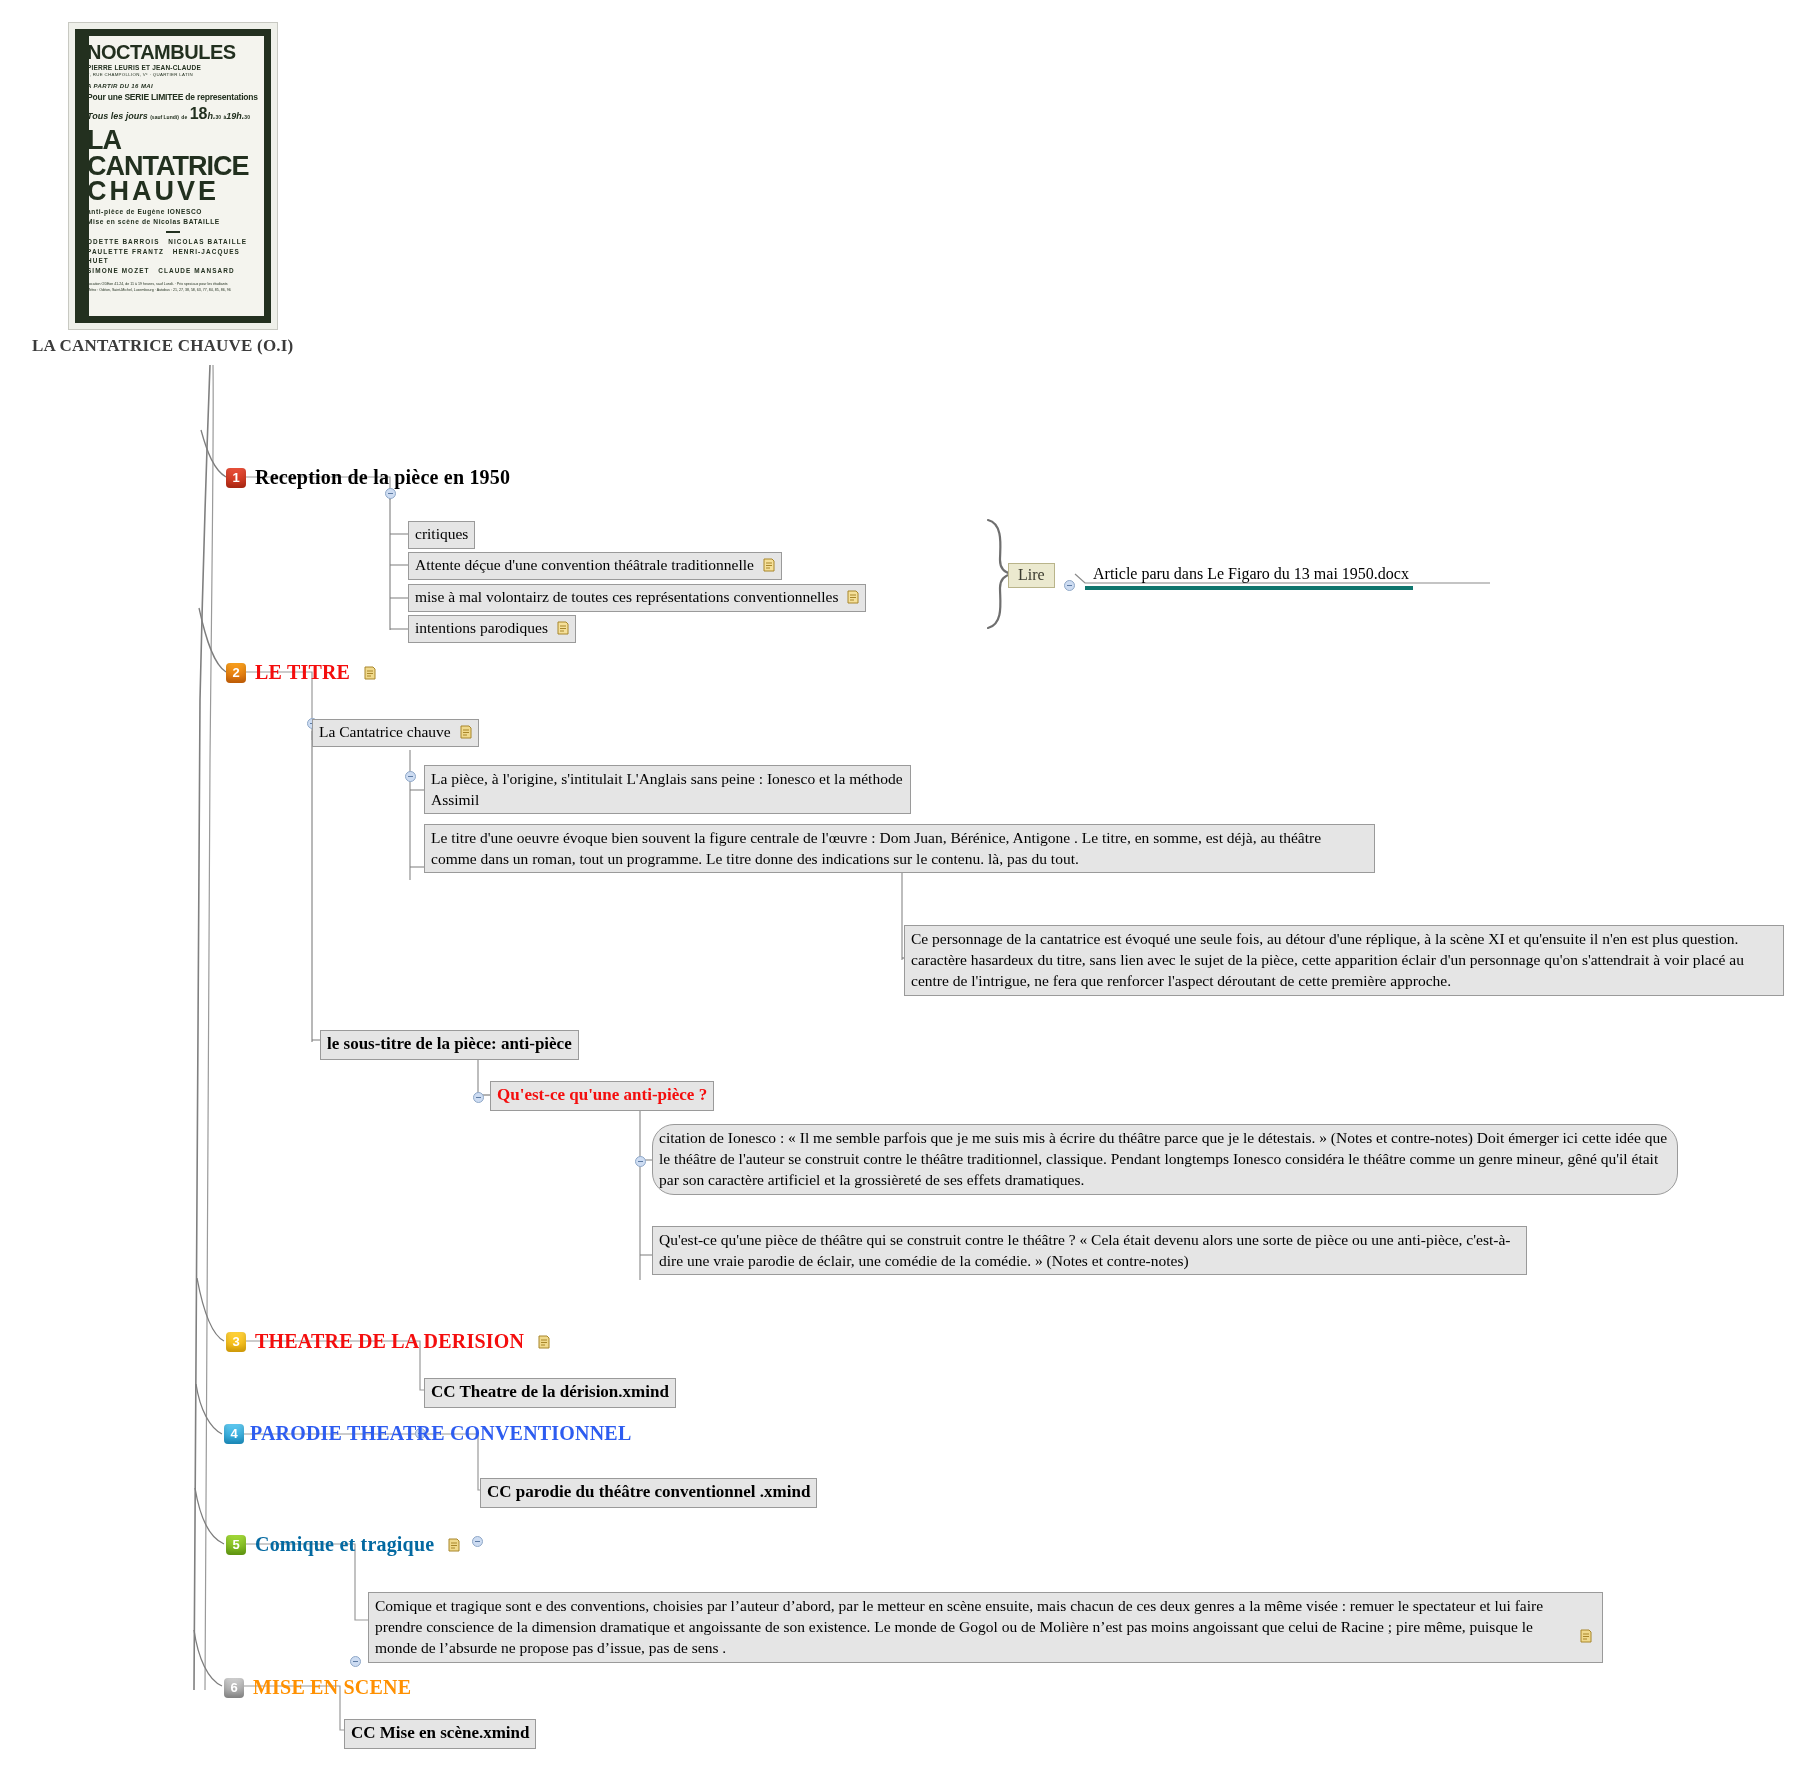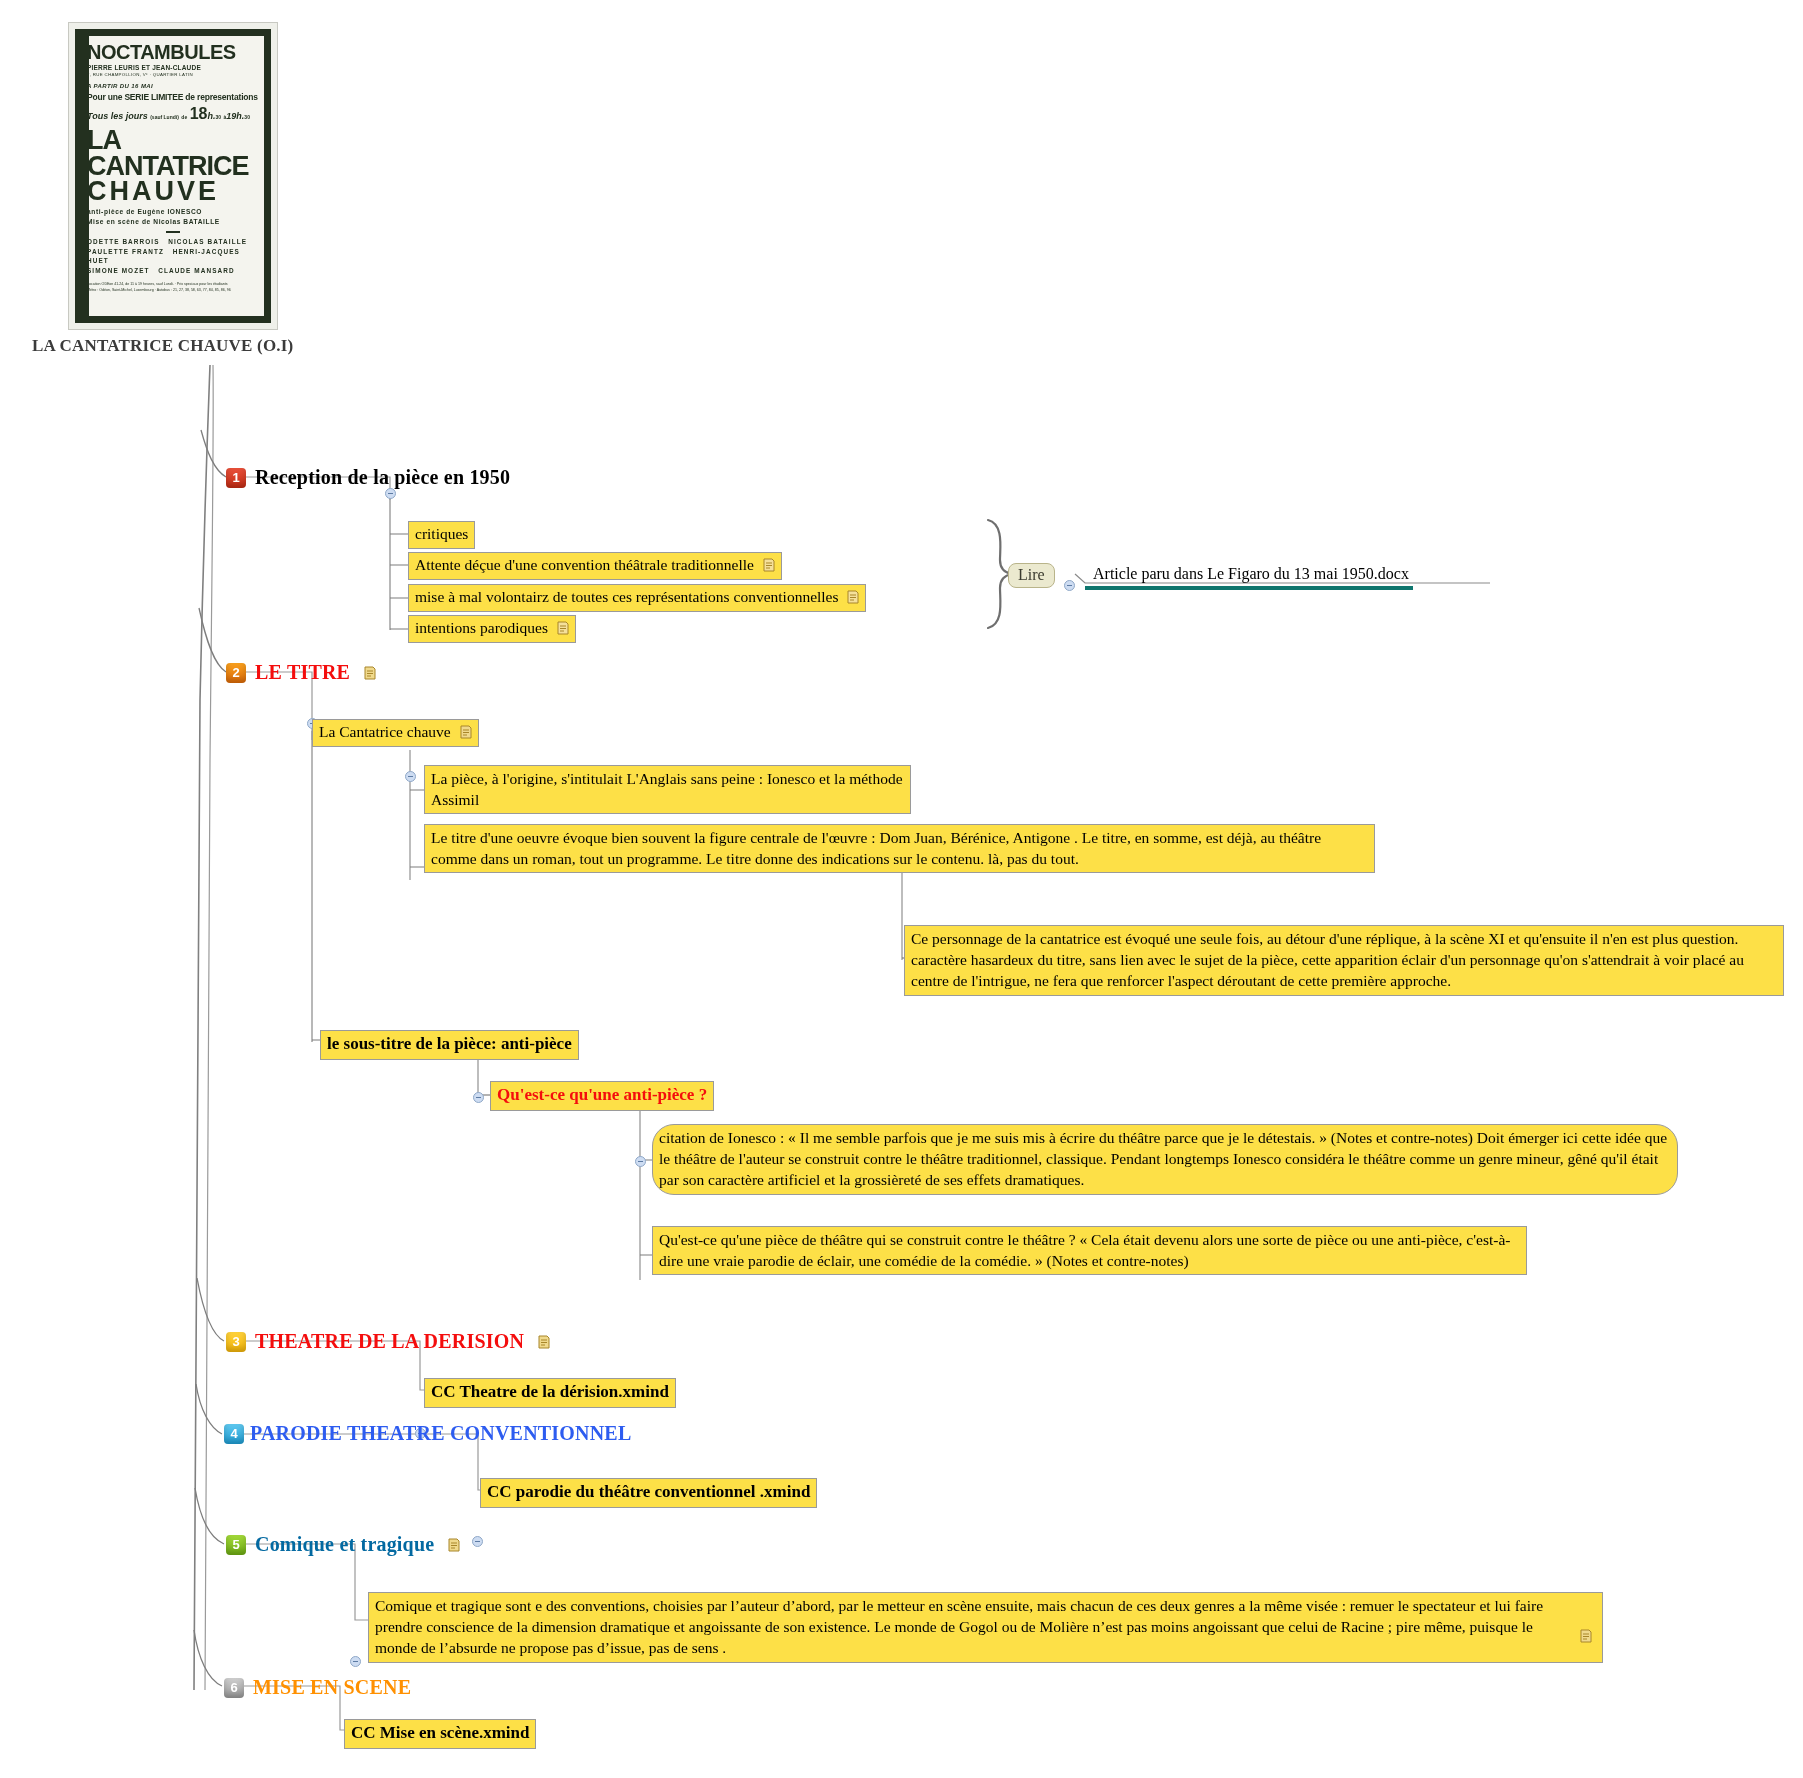--- a/index.html
+++ b/index.html
@@ -47,21 +47,21 @@
          font-family:"Liberation Sans","DejaVu Sans",sans-serif;font-size:13px;font-weight:bold;
          color:#fff;border-radius:4px;box-shadow:inset 0 -4px 6px rgba(0,0,0,.18);}
   .b1{background:linear-gradient(#e8503a,#c62d14);}
   .b2{background:linear-gradient(#f8a01e,#e06c08);}
   .b3{background:linear-gradient(#ffd23c,#f5b60a);}
   .b4{background:linear-gradient(#5fc8ef,#1f9fd6);}
   .b5{background:linear-gradient(#a3d93a,#6fae14);}
   .b6{background:linear-gradient(#cfcfcf,#9a9a9a);}
   .mt-label{font-size:20px;font-weight:bold;letter-spacing:.2px;}
 
-  .box{border:1px solid #9a9a9a;background:#fde047;padding:2px 6px 3px;
+  .box{border:1px solid #9a9a9a;background:#e5e5e5;padding:2px 6px 3px;
        font-size:15.5px;line-height:1.33;box-sizing:border-box;}
   .box.bold{font-weight:bold;}
   .para{font-size:15.5px;line-height:1.37;}
 
   .noteicon{display:inline-block;width:12px;height:14px;vertical-align:-2px;margin-left:5px;}
 
   .lire{background:#ebe9cf;border:1px solid #b9b48a;color:#3a3a2e;
         font-size:16px;padding:2px 9px 3px;}
 
   .underlineLink{border-bottom:4px solid #0f766e;padding:0 4px 3px 8px;font-size:16px;}
@@ -171,21 +171,21 @@
     </svg>
 </div>
 <div class="abs box" style="left:408px; top:615px;">
   <span>intentions parodiques</span>
   <svg class="noteicon" viewBox="0 0 12 14">
       <path d="M1 1h8l2 2v10H1z" fill="#f5e09a" stroke="#a8862a"></path>
       <path d="M3 5h6M3 7.5h6M3 10h4" stroke="#a8862a" stroke-width="1"></path>
     </svg>
 </div>
 
-<div class="abs lire" style="left:1008px; top:563px;border-radius:8px;">
+<div class="abs lire" style="left:1008px; top:563px;">
   <span>Lire</span>
 </div>
 <div class="abs plusdot" style="left:1064px; top:569px;"></div>
 <div class="abs underlineLink" style="left:1085px; top:565px;">
   <span>Article paru dans Le Figaro du 13 mai 1950.docx</span>
 </div>
 
 <div class="abs main-topic" style="left:226px; top:661px;">
   <span class="badge b2">2</span>
   <span class="mt-label" style="color:#f40d0d">LE TITRE</span>

